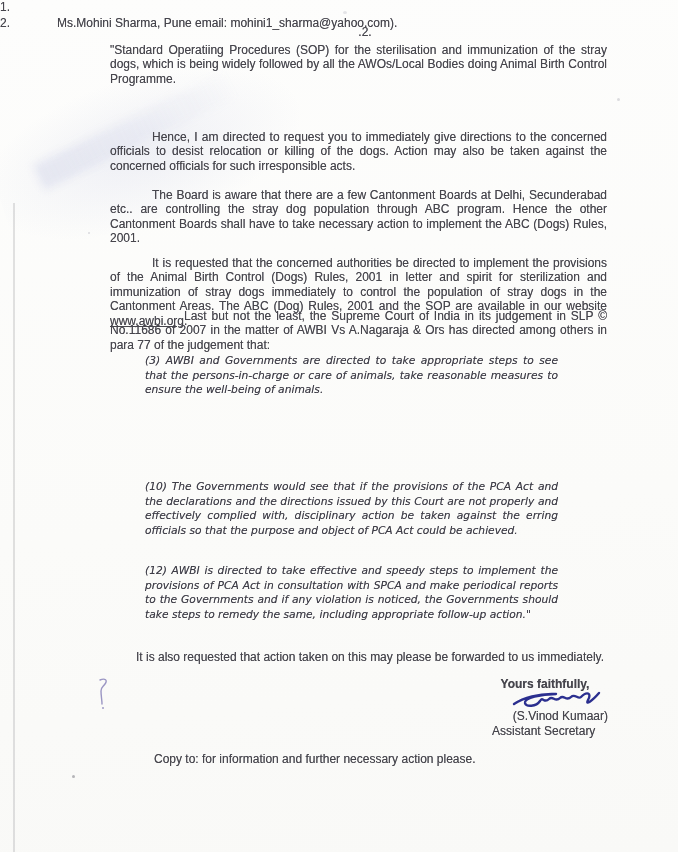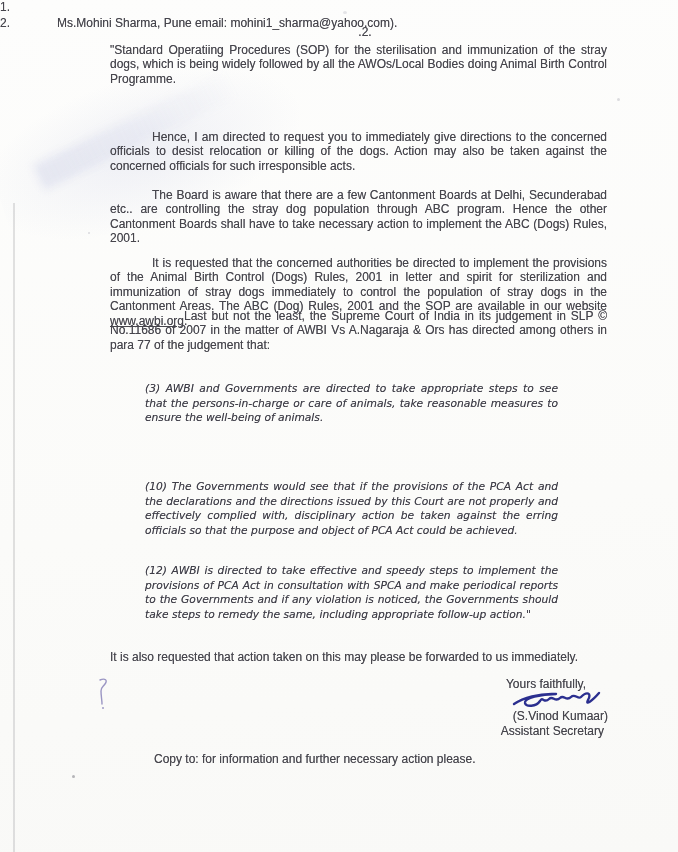--- a/index.html
+++ b/index.html
@@ -24,24 +24,24 @@
   .pagenum{left:340px;top:25px;width:50px;text-align:center;}
   .quote{
     left:145px;width:413px;
     font-family:"DejaVu Sans",sans-serif;
     font-style:italic;
     font-size:10.7px;
     line-height:14.5px;
     color:#3f3e48;
   }
   .weblink{text-decoration:underline;}
-  .single-line{text-align:left;white-space:nowrap;}
-  .valediction{left:474px;top:677px;width:112px;text-align:right;}
+  .single-line{text-align:center;white-space:nowrap;}
+  .valediction{left:489px;top:677px;width:112px;font-weight:bold;}
   .sender-name{left:496px;top:709px;width:112px;text-align:right;}
-  .sender-title{left:492px;top:724px;width:112px;text-align:right;}
+  .sender-title{left:492px;top:724px;width:112px;text-align:left;}
   .copy-heading{left:110px;top:752px;width:400px;text-align:left;margin-left:44px;}
   .copy-list{left:118px;top:779px;width:490px;text-align:left;}
   .copy-row{display:flex;line-height:15.5px;font-size:12px;text-shadow:0 0 0.5px rgba(70,70,82,0.65);}
   .copy-num{width:57px;flex:0 0 57px;}
   .sig-svg{position:absolute;left:509px;top:687px;}
   .penmark-svg{position:absolute;left:93px;top:676px;}
   
   .smudge-a{
     position:absolute;left:-10px;top:66px;width:330px;height:150px;
     background:radial-gradient(ellipse at 45% 55%, rgba(168,175,215,0.17), rgba(168,175,215,0) 65%);
@@ -85,21 +85,21 @@
   <div class="block body-block" style="top:43px">"Standard Operatiing Procedures (SOP) for the sterilisation and immunization of the stray dogs, which is being widely followed by all the AWOs/Local Bodies doing Animal Birth Control Programme.</div>
 
   <div class="block body-block indent" style="top:101px">Hence, I am directed to request you to immediately give directions to the concerned officials to desist relocation or killing of the dogs. Action may also be taken against the concerned officials for such irresponsible acts.</div>
 
   <div class="block body-block indent" style="top:159px">The Board is aware that there are a few Cantonment Boards at Delhi, Secunderabad etc.. are controlling the stray dog population through ABC program. Hence the other Cantonment Boards shall have to take necessary action to implement the ABC (Dogs) Rules, 2001.</div>
 
   <div class="block body-block indent" style="top:227px"><span>It is requested that the concerned authorities be directed to implement the provisions of the Animal Birth Control (Dogs) Rules, 2001 in letter and spirit for sterilization and immunization of stray dogs immediately to control the population of stray dogs in the Cantonment Areas. The ABC (Dog) Rules, 2001 and the SOP are available in our website </span><span class="weblink">www.awbi.org</span><span>.</span></div>
 
   <div class="block body-block indent-lg" style="top:309px">Last but not the least, the Supreme Court of India in its judgement in SLP © No.11686 of 2007 in the matter of AWBI Vs A.Nagaraja &amp; Ors has directed among others in para 77 of the judgement that:</div>
 
-  <div class="block quote" style="top:382px">(3) AWBI and Governments are directed to take appropriate steps to see that the persons-in-charge or care of animals, take reasonable measures to ensure the well-being of animals.</div>
+  <div class="block quote" style="top:354px">(3) AWBI and Governments are directed to take appropriate steps to see that the persons-in-charge or care of animals, take reasonable measures to ensure the well-being of animals.</div>
 
 
   <div class="block quote" style="top:480px">(10) The Governments would see that if the provisions of the PCA Act and the declarations and the directions issued by this Court are not properly and effectively complied with, disciplinary action be taken against the erring officials so that the purpose and object of PCA Act could be achieved.</div>
 
   <div class="block quote" style="top:564px">(12) AWBI is directed to take effective and speedy steps to implement the provisions of PCA Act in consultation with SPCA and make periodical reports to the Governments and if any violation is noticed, the Governments should take steps to remedy the same, including appropriate follow-up action."</div>
 
   <div class="block single-line" style="left:110px;top:650px;width:520px">It is also requested that action taken on this may please be forwarded to us immediately.</div>
 
   <div class="block single-line valediction">Yours faithfully,</div>
 

